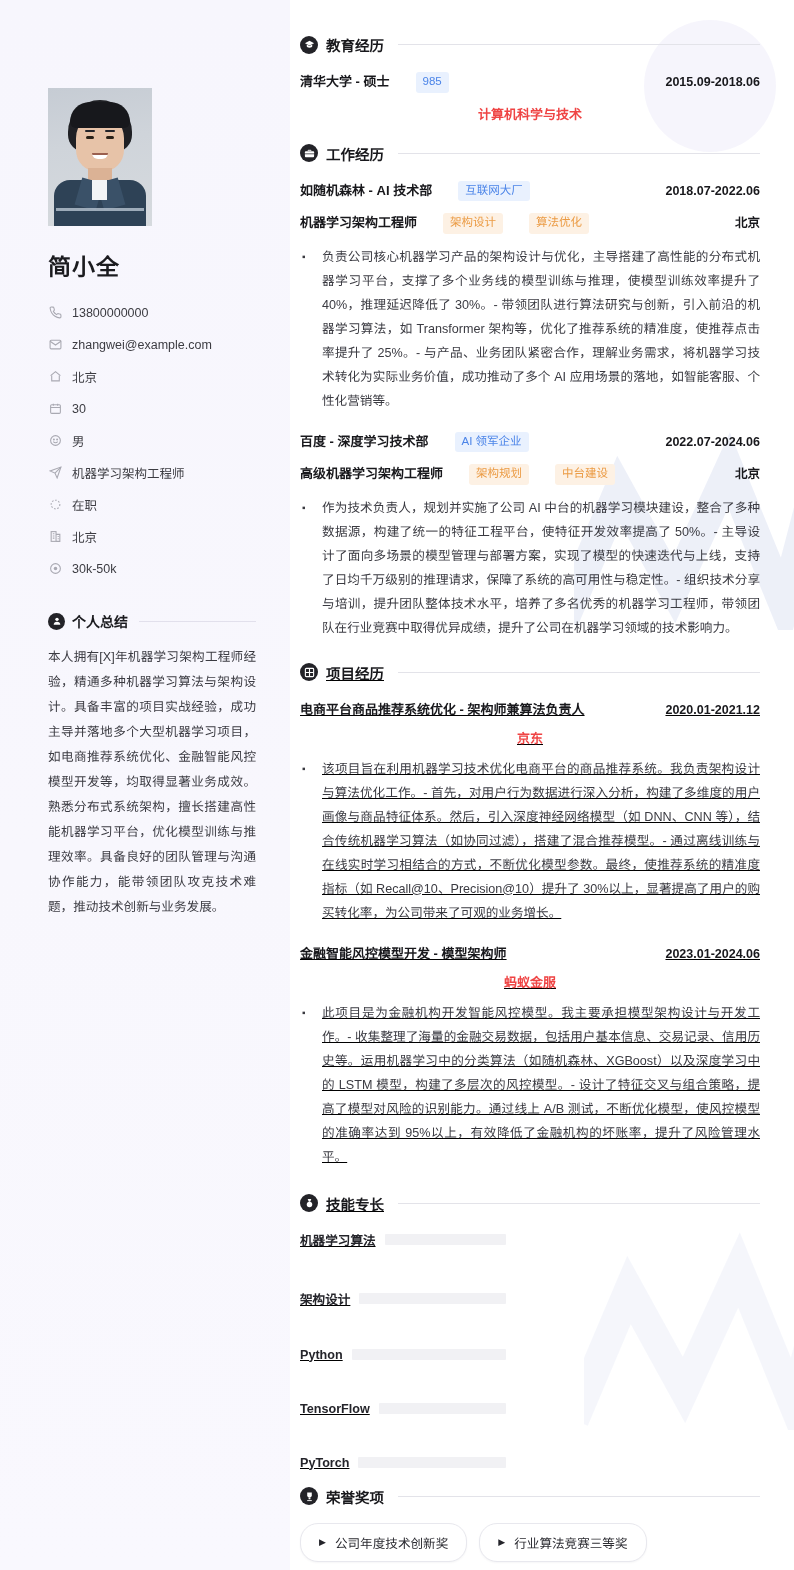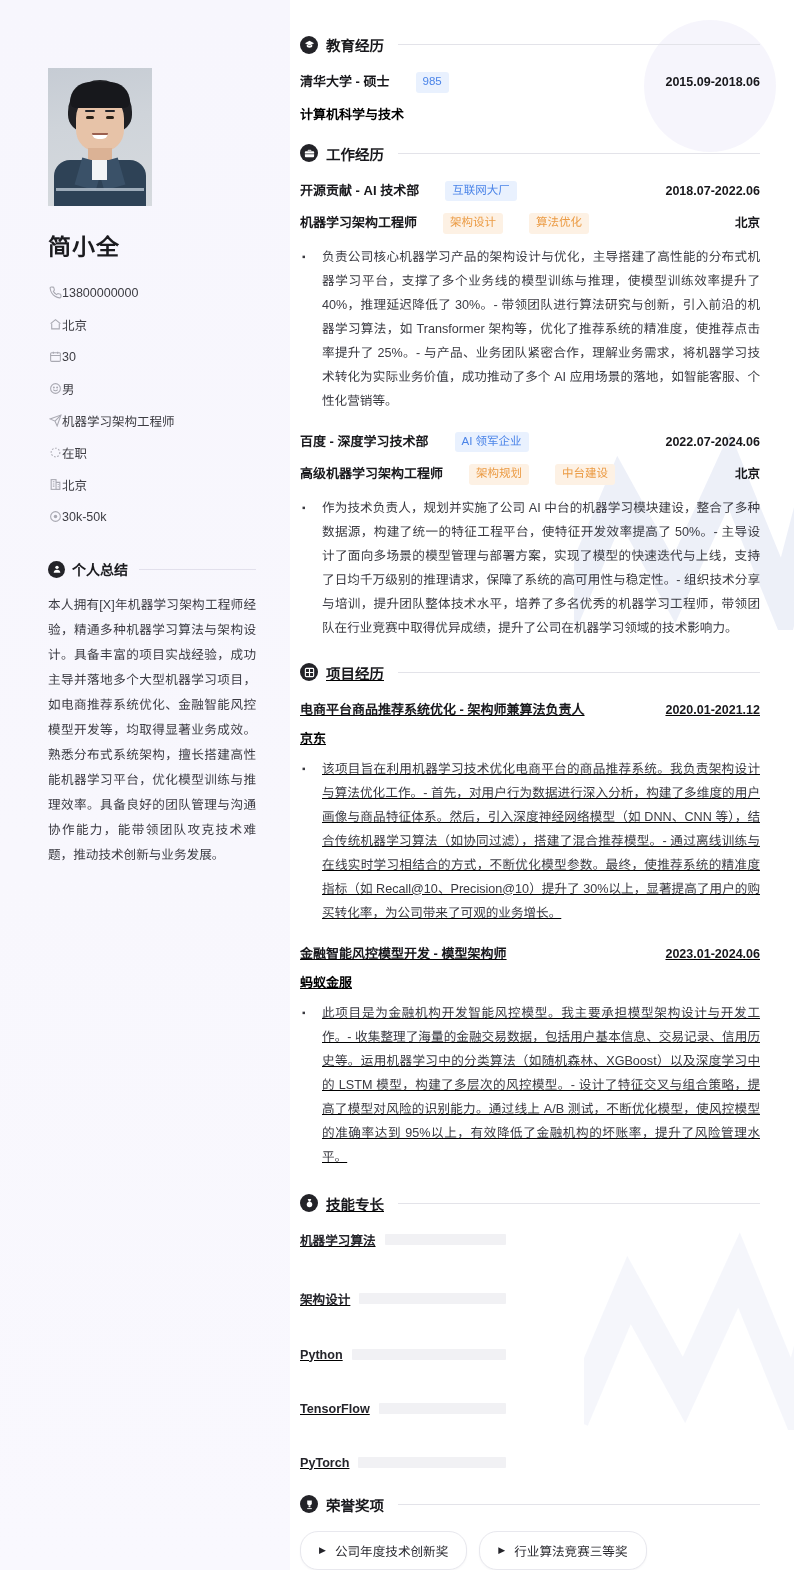--- a/index.html
+++ b/index.html
@@ -41,21 +41,21 @@
     opacity: .4;
   }
 
   
   .sidebar {
     position: absolute;
     left: 0; top: 0;
     width: 290px; height: 1570px;
     background: linear-gradient(180deg,#f7f6fd 0%, #f8f7fd 55%, #f9f8fe 100%);
   }
-  .sidebar-inner { position: relative; padding: 68px 34px 0 48px; }
+  .sidebar-inner { position: relative; padding: 68px 34px 0 48px; margin-top: 20px; }
 
   .photo {
     width: 104px; height: 138px;
     background: linear-gradient(170deg,#c6ccd4 0%, #cfd4da 40%, #d6dade 100%);
     position: relative;
     overflow: hidden;
   }
   
   .ph-hair { position:absolute; left:20px; top:12px; width:64px; height:52px; background:#1f2024; border-radius:34px 34px 18px 18px; }
   .ph-face { position:absolute; left:28px; top:26px; width:48px; height:58px; background:#e7c3a8; border-radius:24px 24px 22px 22px; }
@@ -76,20 +76,21 @@
     margin-top: 22px;
     font-size: 23px;
     font-weight: 700;
     color: #1b1b1f;
     letter-spacing: 1px;
   }
 
   .contact-list { margin-top: 18px; }
   .contact-item {
     display: flex; align-items: center;
+    gap: 10px;
     height: 25px;
     margin-bottom: 7px;
     font-size: 12.5px;
     color: #3c3c42;
   }
   .contact-item .ico {
     width: 14px; height: 14px;
     flex: 0 0 14px;
     display: flex; align-items: center; justify-content: center;
     color: #a9a9b2;
@@ -152,22 +153,23 @@
   .entry-row .grow { flex: 1; }
   .org {
     font-size: 13px; font-weight: 700; color: #18181c;
     white-space: nowrap;
   }
   .role {
     font-size: 13px; font-weight: 700; color: #18181c;
     white-space: nowrap;
   }
   .major {
-    font-size: 13px; font-weight: 700; color: #000000;
+    font-size: 13px; font-weight: 700; color: #ef4444;
     margin-bottom: 10px;
+    text-align: center;
   }
   .daterange {
     font-size: 12.5px; font-weight: 700; color: #18181c;
     white-space: nowrap;
   }
   .place {
     font-size: 12.5px; font-weight: 700; color: #18181c;
     white-space: nowrap;
   }
 
@@ -198,21 +200,21 @@
     left: 2px; top: 0;
     color: #3a3a41;
     font-size: 10px;
     line-height: 24px;
   }
 
   
   .skill-grid {
     display: flex; flex-wrap: wrap;
     column-gap: 0px; row-gap: 16px;
-    margin-bottom: 24px;
+    margin-bottom: 16px;
     gap: 40px;
   }
   .skill {
     width: 50%;
     display: flex; align-items: center; gap: 9px;
   }
   .skill .sname {
     font-size: 12.6px; font-weight: 700; color: #24242a;
     white-space: nowrap;
   }
@@ -293,20 +295,29 @@
 
         <div class="contact-item">
           <span class="ico">
             <svg viewBox="0 0 24 24" fill="none" stroke="currentColor" stroke-width="2">
                 <path d="M22 16.9v3a2 2 0 0 1-2.2 2 19.8 19.8 0 0 1-8.6-3.1 19.5 19.5 0 0 1-6-6A19.8 19.8 0 0 1 2.1 4.2 2 2 0 0 1 4.1 2h3a2 2 0 0 1 2 1.7c.1 1 .4 1.9.7 2.8a2 2 0 0 1-.5 2.1L8.1 9.9a16 16 0 0 0 6 6l1.3-1.2a2 2 0 0 1 2.1-.5c.9.3 1.8.6 2.8.7a2 2 0 0 1 1.7 2z"></path>
               </svg>
           </span>
           <span>13800000000</span>
         </div>
 
+        <div class="contact-item">
+          <span class="ico">
+            <svg viewBox="0 0 24 24" fill="none" stroke="currentColor" stroke-width="2">
+                <rect x="2" y="4" width="20" height="16" rx="2"></rect>
+                <path d="M2 6l10 7 10-7"></path>
+              </svg>
+          </span>
+          <span>zhangwei@example.com</span>
+        </div>
 
         <div class="contact-item">
           <span class="ico">
             <svg viewBox="0 0 24 24" fill="none" stroke="currentColor" stroke-width="2">
                 <path d="M3 10.5 12 3l9 7.5"></path>
                 <path d="M5 10v10h14V10"></path>
               </svg>
           </span>
           <span>北京</span>
         </div>
@@ -421,21 +432,21 @@
               <path d="M9 7V5h6v2" stroke="#ffffff" stroke-width="2" fill="none"></path>
               <rect x="2" y="12" width="20" height="1.6" fill="#232328"></rect>
             </svg>
         </span>
         <span class="t">工作经历</span>
         <span class="rule"></span>
       </div>
 
       <div class="entry">
         <div class="entry-row">
-          <span class="org">开源贡献 - AI 技术部</span>
+          <span class="org">如随机森林 - AI 技术部</span>
           <span class="tag blue">互联网大厂</span>
           <span class="grow"></span>
           <span class="daterange">2018.07-2022.06</span>
         </div>
         <div class="entry-row">
           <span class="role">机器学习架构工程师</span>
           <span class="tag orange">架构设计</span>
           <span class="tag orange">算法优化</span>
           <span class="grow"></span>
           <span class="place">北京</span>

